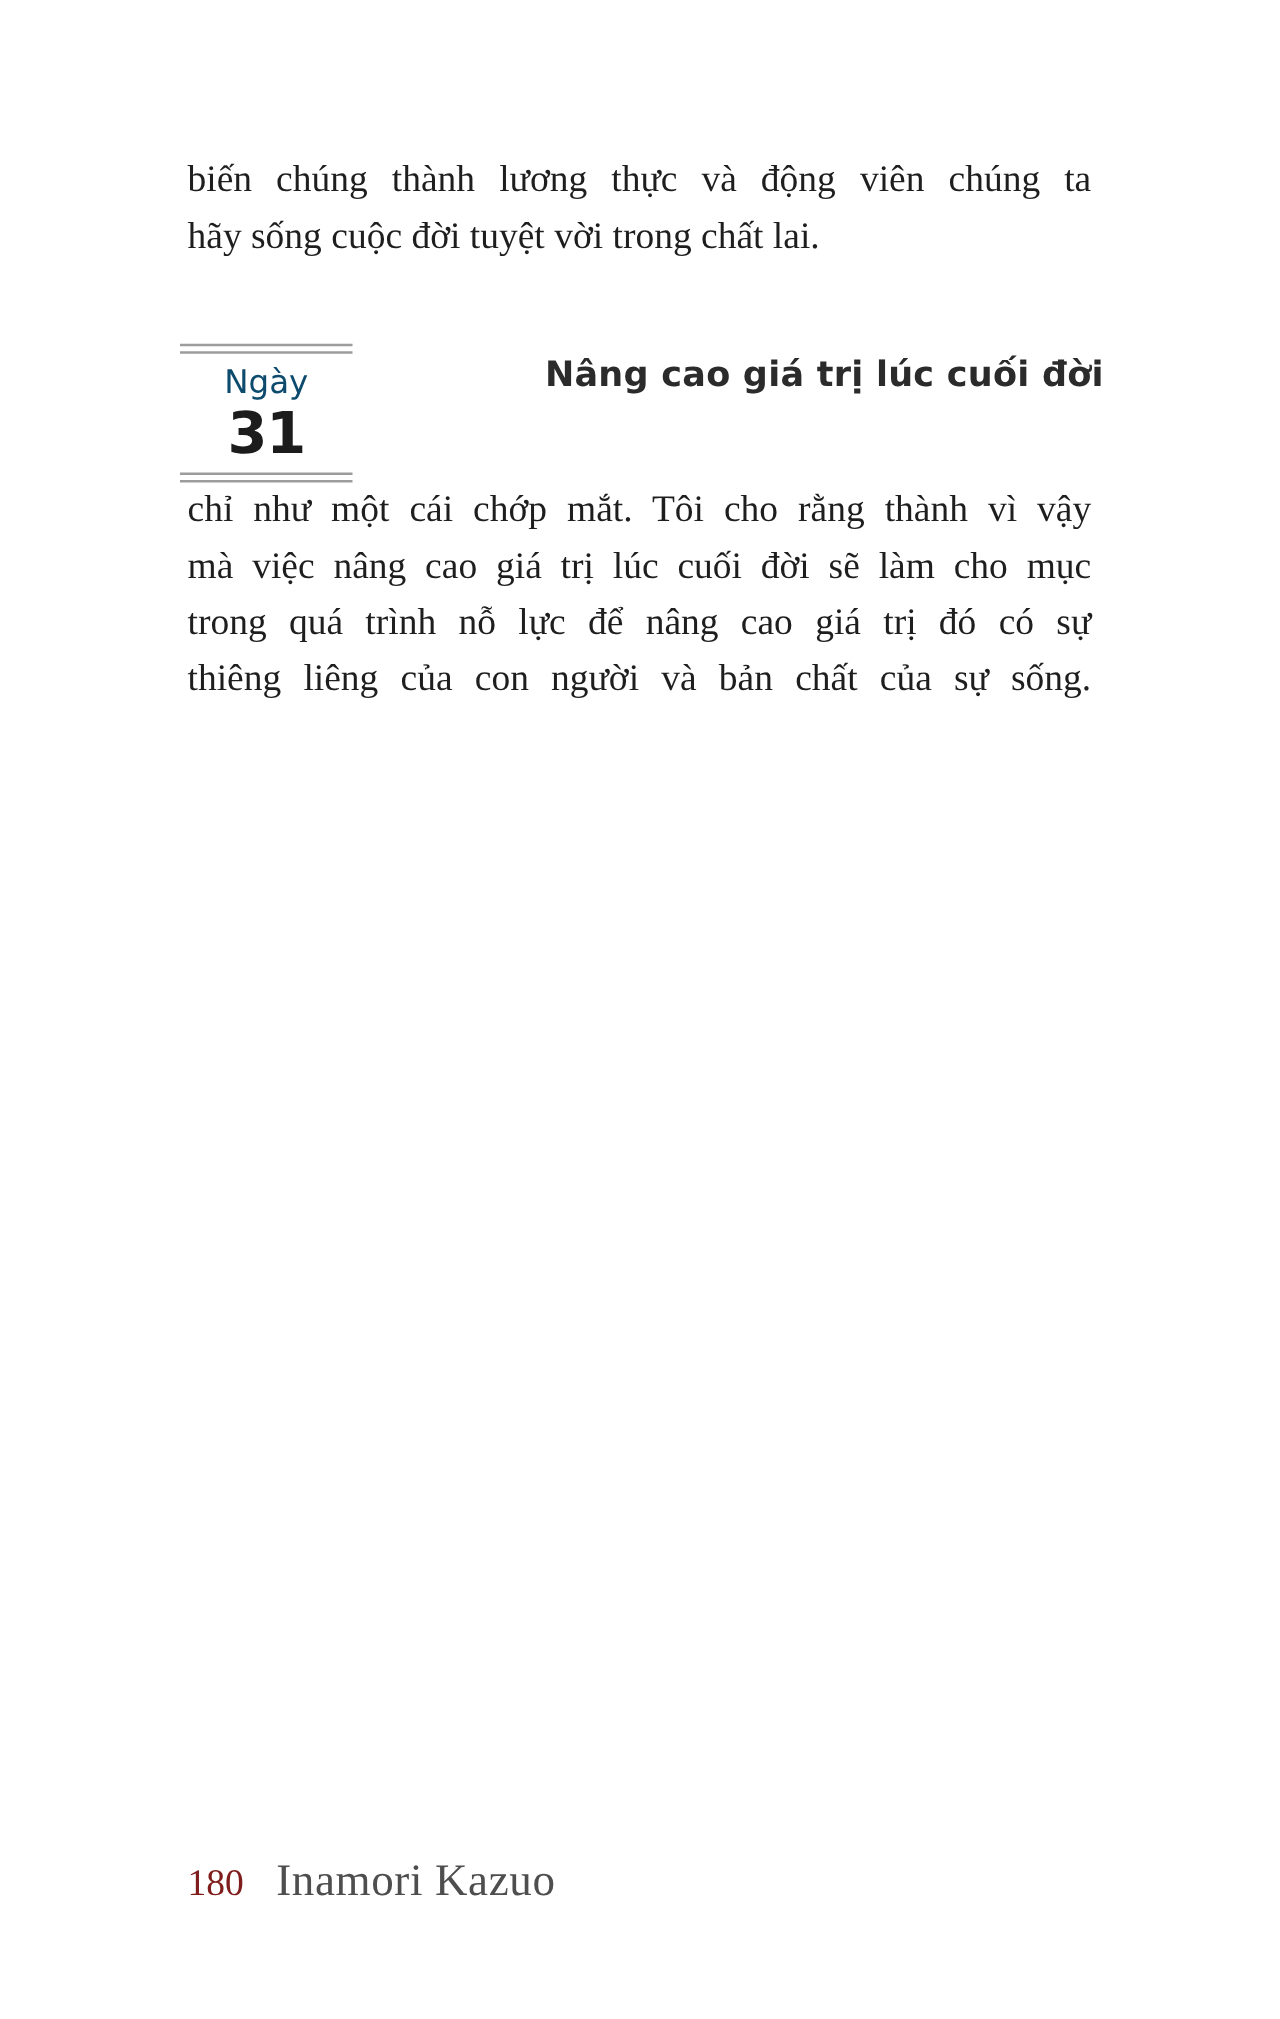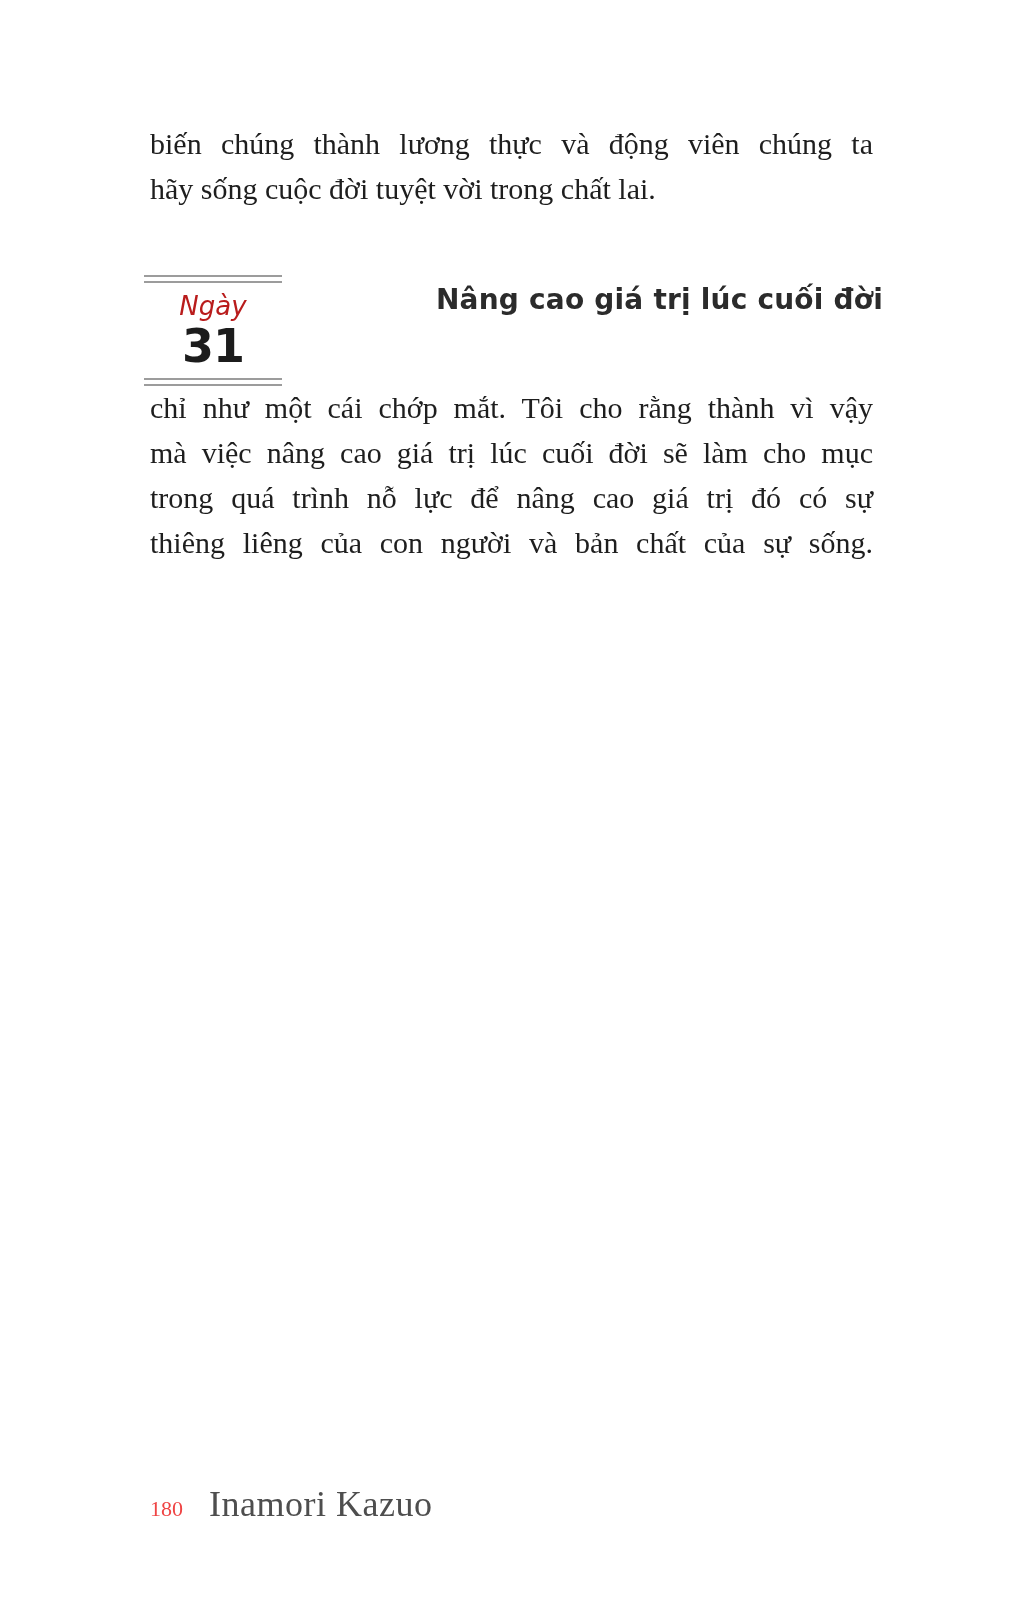--- a/index.html
+++ b/index.html
@@ -50,22 +50,21 @@
   .double-rule {
     height: 4px;
     border-top: 2px solid #9c9c9c;
     border-bottom: 2px solid #9c9c9c;
   }
   .day-label {
     margin-top: 7px;
     font-size: 26px;
     font-weight: 500;
     line-height: 32px;
-    color: #b91c1c;
-    font-style: italic;
+    color: #0c4a6e;
   }
   .day-number {
     font-size: 46px;
     font-weight: 700;
     line-height: 48px;
     letter-spacing: -1px;
     color: #1c1c1c;
   }
   .day-marker .double-rule.bottom {
     margin-top: 8px;
@@ -86,23 +85,23 @@
   }
   
   .footer {
     position: absolute;
     left: 150px;
     top: 1484px;
     display: flex;
     align-items: baseline;
   }
   .footer-page-number {
-    font-size: 22px;
+    font-size: 30px;
     line-height: 40px;
-    color: #ef4444;
+    color: #7f1d1d;
   }
   .footer-running-title {
     margin-left: 26px;
     font-size: 36px;
     line-height: 40px;
     color: #4e4e4e;
     letter-spacing: 0.5px;
   }
 </style>
 </head>

